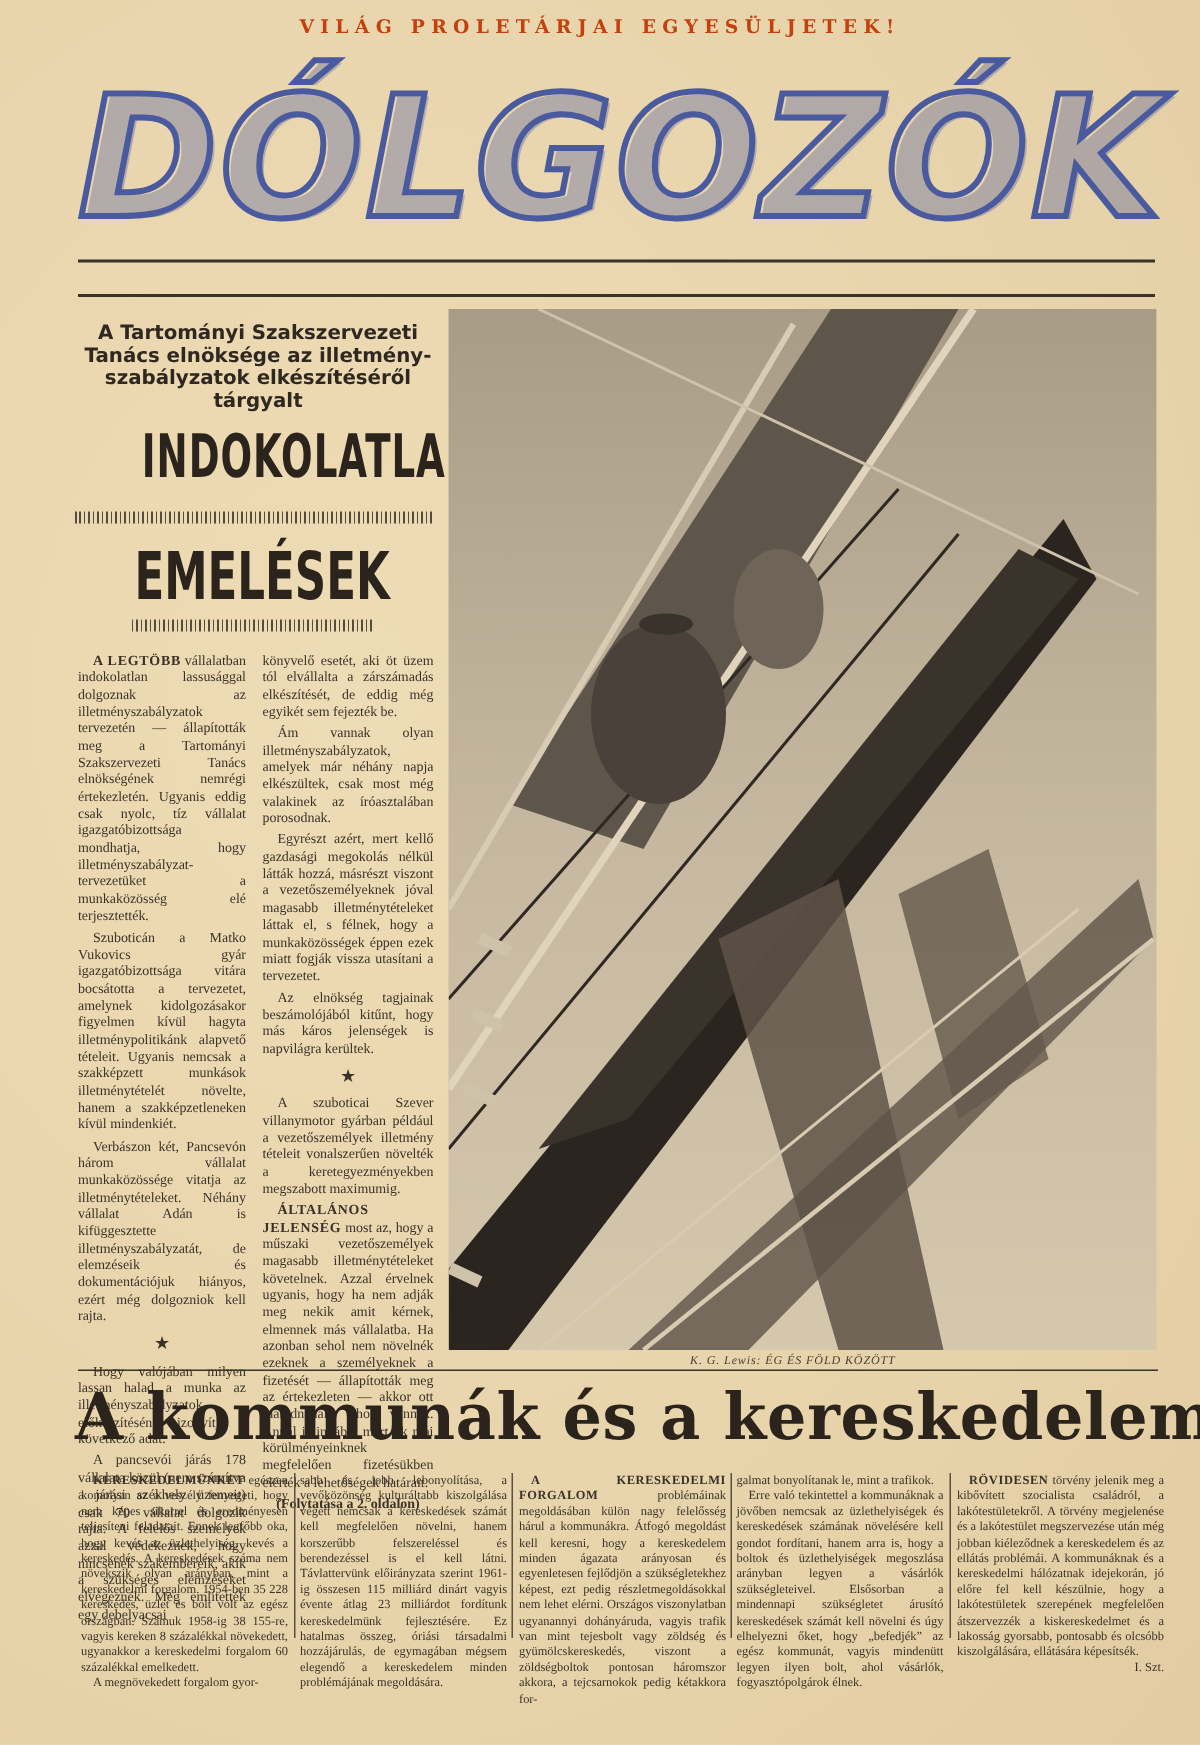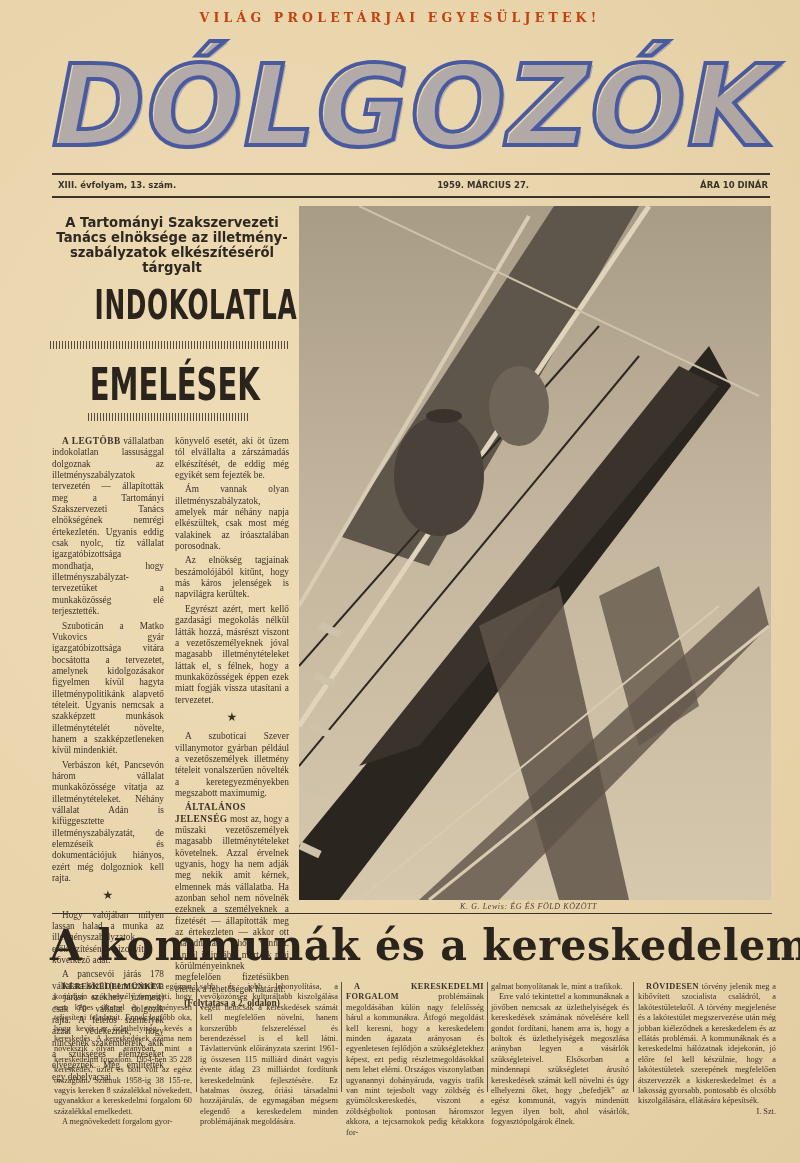--- a/index.html
+++ b/index.html
@@ -108,47 +108,42 @@
     <span class="letter">Ó</span>
     <span class="letter">L</span>
     <span class="letter">G</span>
     <span class="letter">O</span>
     <span class="letter">Z</span>
     <span class="letter">Ó</span>
     <span class="letter">K</span>
   </div>
 
   <div class="rule-thick" style="top:173px;"></div>
-  <div class="infobar">
-    <span>XIII. évfolyam, 13. szám.</span>
-    <span>1959. MÁRCIUS 27.</span>
-    <span>ÁRA 10 DINÁR</span>
-  </div>
   <div class="rule-thick" style="top:196px;"></div>
 
   <div class="kicker">A Tartományi Szakszervezeti Tanács elnöksége az illetmény-szabályzatok elkészítéséről tárgyalt</div>
   <div class="headline-big hl1">INDOKOLATLAN</div>
   <div class="hatch" style="top:341px; left:50px; width:238px;"></div>
   <div class="headline-big hl2">EMELÉSEK</div>
   <div class="hatch" style="top:413px; left:88px; width:160px;"></div>
 
   <div class="col" style="left:52px; top:436px; width:112px;">
     <p><span class="lead">A LEGTÖBB</span><span> vállalatban indokolatlan lassusággal dolgoznak az illetményszabályzatok tervezetén — állapították meg a Tartományi Szakszervezeti Tanács elnökségének nemrégi értekezletén. Ugyanis eddig csak nyolc, tíz vállalat igazgatóbizottsága mondhatja, hogy illetményszabályzat-tervezetüket a munkaközösség elé terjesztették.</span></p>
     <p>Szuboticán a Matko Vukovics gyár igazgatóbizottsága vitára bocsátotta a tervezetet, amelynek kidolgozásakor figyelmen kívül hagyta illetménypolitikánk alapvető tételeit. Ugyanis nemcsak a szakképzett munkások illetménytételét növelte, hanem a szakképzetleneken kívül mindenkiét.</p>
     <p>Verbászon két, Pancsevón három vállalat munkaközössége vitatja az illetménytételeket. Néhány vállalat Adán is kifüggesztette illetményszabályzatát, de elemzéseik és dokumentációjuk hiányos, ezért még dolgozniok kell rajta.</p>
     <div class="star">★</div>
     <p>Hogy valójában milyen lassan halad a munka az illetményszabályzatok előkészítésén, bizonyítja a következő adat:</p>
     <p>A pancsevói járás 178 vállalata közül (nem számítva a járási székhely üzemeit) csak 70 vállalat dolgozik rajta. A felelős személyek azzal védekeznek, hogy nincsenek szakembereik, akik a szükséges elemzéseket elvégeznék. Meg említették egy debelyacsai</p>
   </div>
 
   <div class="col" style="left:175px; top:436px; width:114px;">
     <p class="noind">könyvelő esetét, aki öt üzem tól elvállalta a zárszámadás elkészítését, de eddig még egyikét sem fejezték be.</p>
     <p>Ám vannak olyan illetményszabályzatok, amelyek már néhány napja elkészültek, csak most még valakinek az íróasztalában porosodnak.</p>
+    <p>Egyrészt azért, mert kellő gazdasági megokolás nélkül látták hozzá, másrészt viszont a vezetőszemélyeknek jóval magasabb illetménytételeket láttak el, s félnek, hogy a munkaközösségek éppen ezek miatt fogják vissza utasítani a tervezetet.</p>
     <p>Az elnökség tagjainak beszámolójából kitűnt, hogy más káros jelenségek is napvilágra kerültek.</p>
-    <p>Egyrészt azért, mert kellő gazdasági megokolás nélkül látták hozzá, másrészt viszont a vezetőszemélyeknek jóval magasabb illetménytételeket láttak el, s félnek, hogy a munkaközösségek éppen ezek miatt fogják vissza utasítani a tervezetet.</p>
     <div class="star">★</div>
     <p>A szuboticai Szever villanymotor gyárban például a vezetőszemélyek illetmény tételeit vonalszerűen növelték a keretegyezményekben megszabott maximumig.</p>
     <p><span class="lead">ÁLTALÁNOS JELENSÉG</span><span> most az, hogy a műszaki vezetőszemélyek magasabb illetménytételeket követelnek. Azzal érvelnek ugyanis, hogy ha nem adják meg nekik amit kérnek, elmennek más vállalatba. Ha azonban sehol nem növelnék ezeknek a személyeknek a fizetését — állapították meg az értekezleten — akkor ott maradnának, ahol vannak. Annál is inkább, mert ők mai körülményeinknek megfelelően fizetésükben elérték a lehetőségek határait.</span></p>
     <p class="noind continued" style="text-align:center;">(Folytatása a 2. oldalon)</p>
   </div>
 
   <div class="photo">
     <svg width="472" height="694" viewBox="0 0 472 694">
       <defs>
         <linearGradient id="sky" x1="0" y1="0" x2="0" y2="1">

